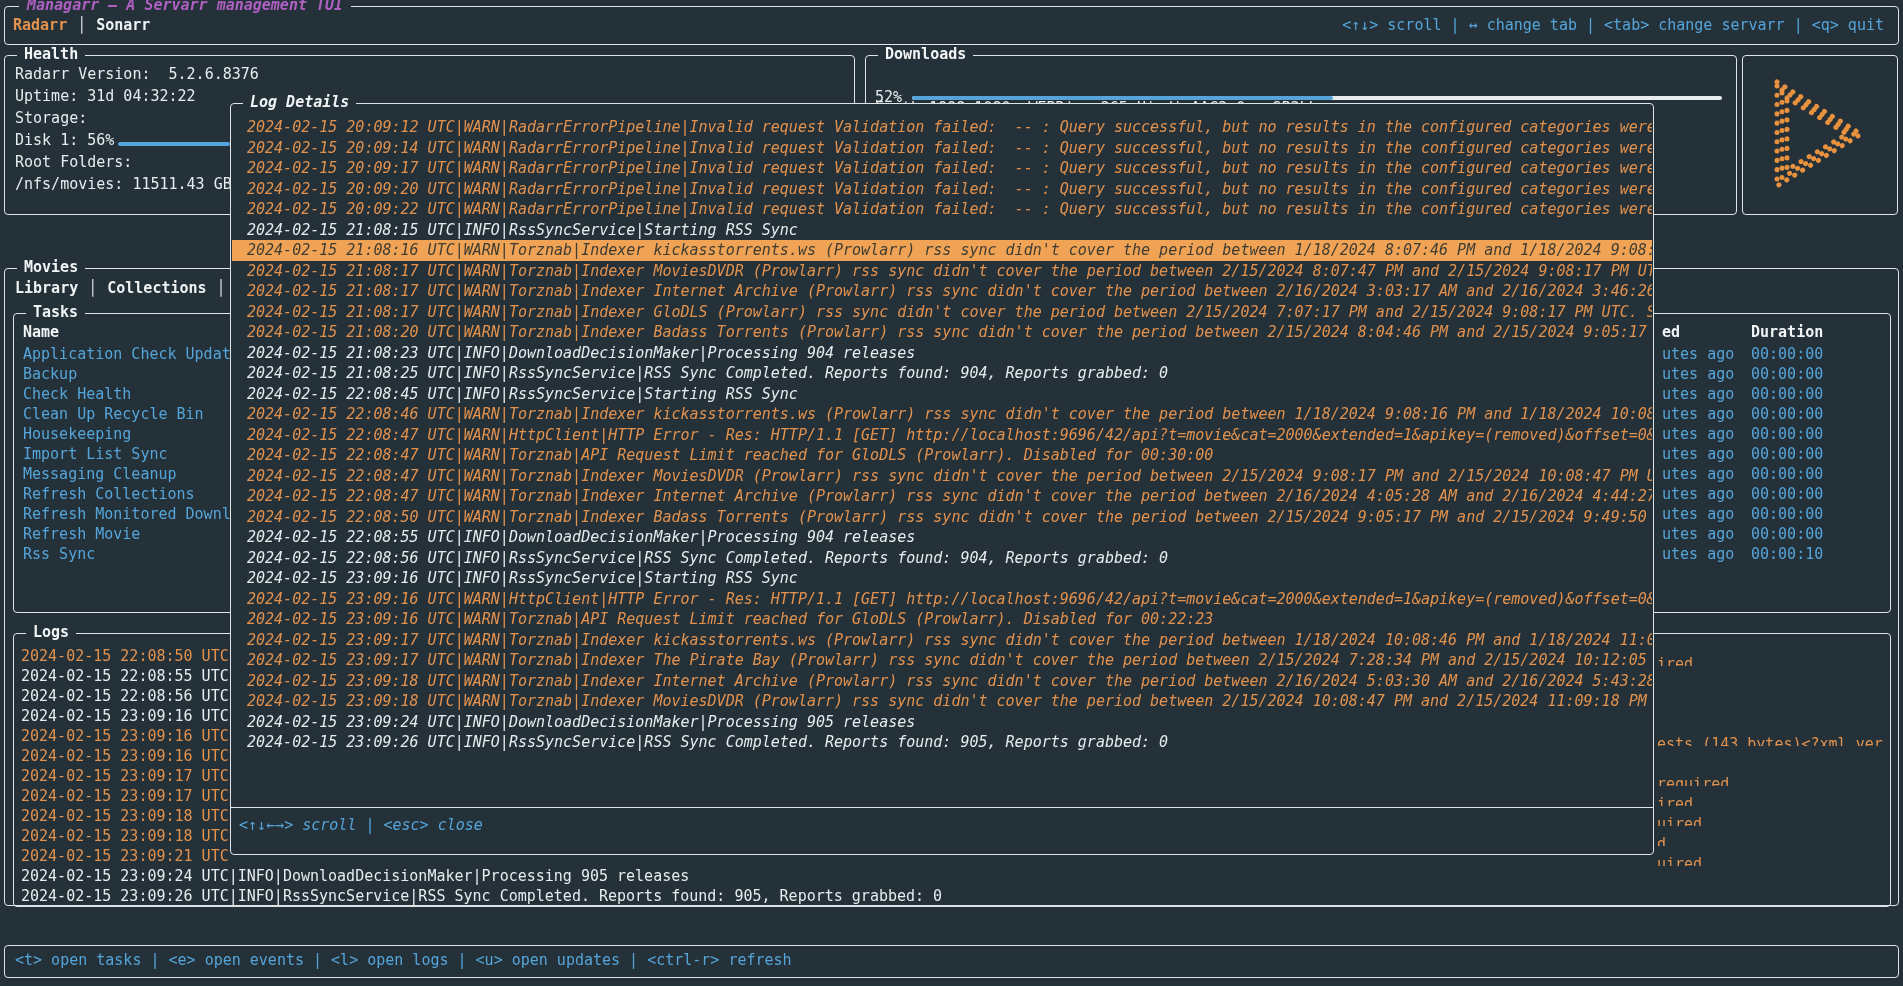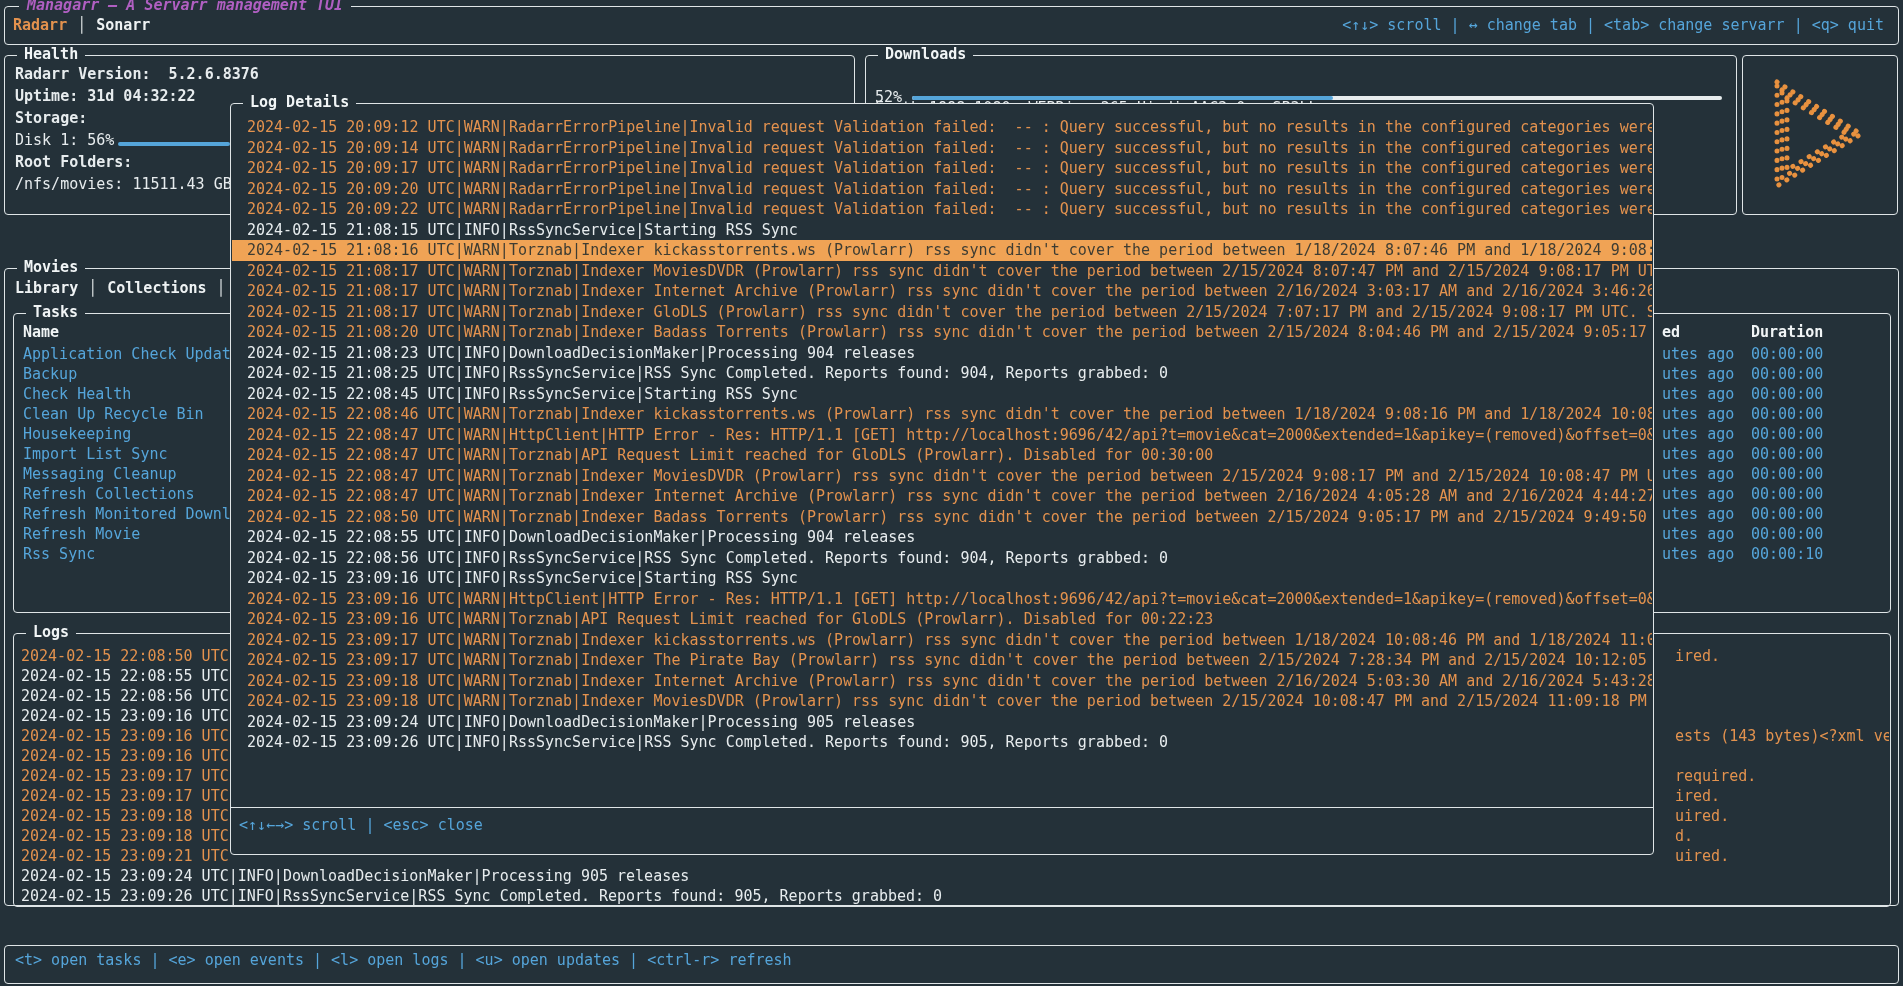--- a/index.html
+++ b/index.html
@@ -20,21 +20,21 @@
     position: absolute;
     top: -11px; left: 12px;
     background: var(--bg, #243139);
     padding: 0 7px;
     font-weight: bold;
     color: #f1f5f6;
     white-space: pre;
   }
   .warn  { color: var(--orange, #e3924e); }
   .info  { color: var(--fg, #e7ecee); }
-  .bold  { font-weight: bold; }
+  .bold  { font-weight: normal; }
 
   
   #topbar { left:4px; top:6px; width:1895px; height:39px; }
   #app-title {
     position:absolute; top:-11px; left:14px;
     background: var(--bg); padding:0 8px;
     color: var(--magenta, #b05fc2);
     font-style: italic; font-weight: bold; white-space:pre;
   }
   #servarr-tabs { position:absolute; left:8px; top:9px; white-space:pre; }
@@ -68,32 +68,32 @@
   #tasks-names  { left:9px;  width:216px; overflow:hidden; }
   #tasks-queued { left:1648px; }
   #tasks-durations { left:1737px; }
   .tasks-header { position:absolute; top:9px; font-weight:bold; color:#f1f5f6; white-space:pre; }
   .task-cell { height:20px; line-height:20px; white-space:pre; overflow:hidden; color:var(--blue); }
 
   
   #logs { left:8px; top:364px; width:1878px; height:274px; }
   #logs-rows { position:absolute; left:1px; right:1px; top:12px; }
   .logs-row { position:relative; height:20px; line-height:20px; white-space:pre; padding-left:6px; overflow:hidden; }
-  .logs-right { position:absolute; left:1642px; top:0; white-space:pre;margin-left:18px; }
-
-  
-  #log-details { left:230px; top:103px; width:1424px; height:752px; background:var(--bg); z-index:10; }
+  .logs-right { position:absolute; left:1642px; top:8px; white-space:pre; }
+
+  
+  #log-details { left:230px; top:103px; width:1424px; height:752px; background:var(--bg); z-index:10;font-style:italic; }
   #log-details-rows { position:absolute; left:1px; right:1px; top:13px; }
   .log-row { height:20.5px; line-height:20.5px; white-space:pre; overflow:hidden; padding-left:15px; }
   .log-row.highlight { background: var(--hl, #f0a355); color:#3d3c33; }
   #popup-sep { position:absolute; left:0; right:0; top:703px; border-top:1px solid var(--border); }
   #popup-footer { position:absolute; left:8px; top:712px; white-space:pre; color:var(--blue); }
 
   
-  #bottombar { left:4px; top:945px; width:1895px; height:39px;text-align:right; }
+  #bottombar { left:4px; top:945px; width:1895px; height:33px;text-align:right; }
   #bottombar-shortcuts { position:absolute; left:10px; top:5px; white-space:pre; color:var(--blue); }
 </style>
 </head>
 <body style="--bg: #243139; --fg: #e7ecee; --border: #dfe5e7; --orange: #e3924e; --blue: #55a5da; --magenta: #b05fc2; --hl: #f0a355;">
 
 <div class="panel" id="topbar">
   <div id="app-title">Managarr — A Servarr management TUI</div>
   <div id="servarr-tabs"><span class="tab-active-servarr">Radarr</span><span class="tab-sep">│</span><span class="tab-inactive">Sonarr</span></div>
   <div id="topbar-shortcuts">&lt;↑↓&gt; scroll | ↔ change tab | &lt;tab&gt; change servarr | &lt;q&gt; quit</div>
 </div>

